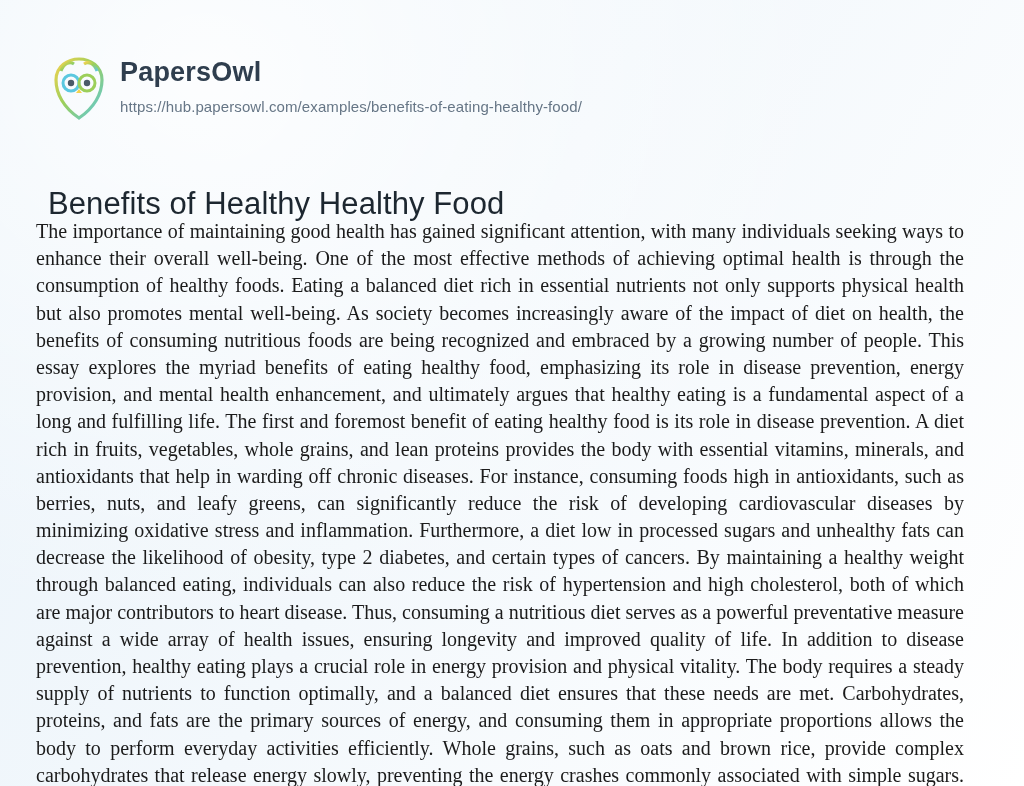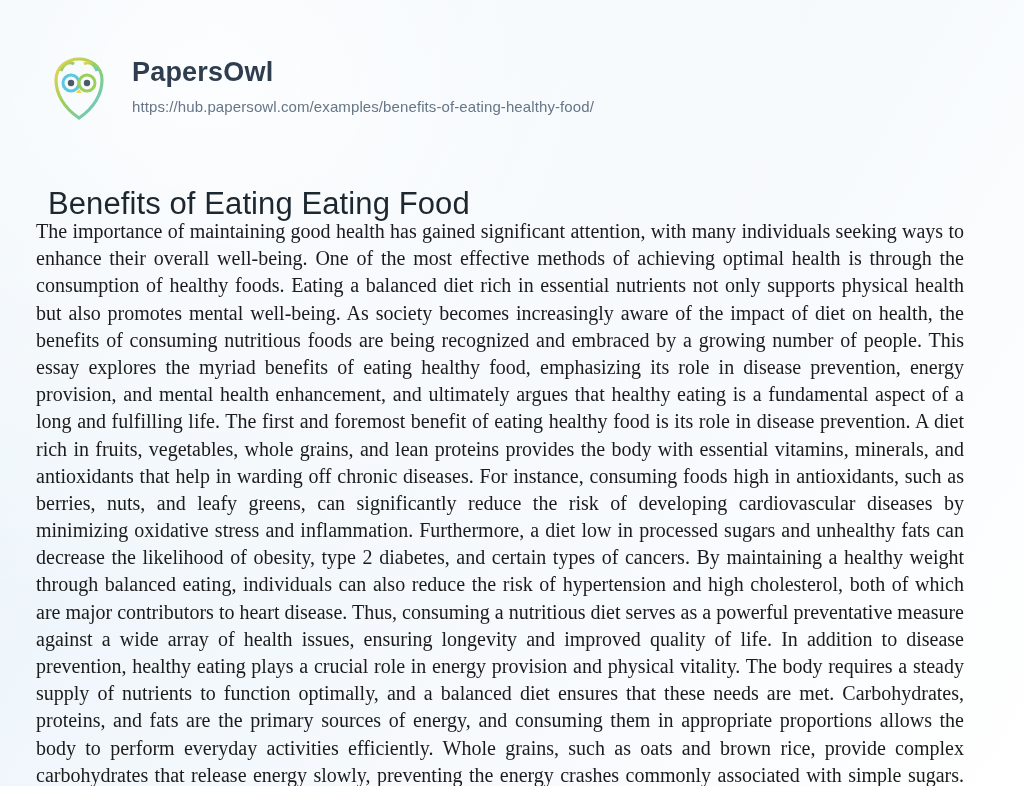--- a/index.html
+++ b/index.html
@@ -41,21 +41,21 @@
   }
   .logo-mark {
     width: 62px;
     height: 66px;
     position: relative;
     flex: 0 0 auto;
     margin-top: 4px;
   }
   .logo-mark svg { display: block; }
   .brand-block {
-    margin-left: 22px;
+    margin-left: 10px;
     padding-top: 6px;
   }
   .brand-name {
     font-family: "Liberation Sans", sans-serif;
     font-size: 27px;
     font-weight: bold;
     color: #2f3e4e;
     letter-spacing: 0.2px;
     line-height: 1.1;
   }
@@ -118,18 +118,18 @@
         <circle cx="39" cy="27" r="3.2" fill="#4a5a68"></circle>
         <path d="M31 33 l-3 4 h6 z" fill="#f2d250"></path>
       </svg>
     </div>
     <div class="brand-block">
       <div class="brand-name">PapersOwl</div>
       <div class="brand-url">https://hub.papersowl.com/examples/benefits-of-eating-healthy-food/</div>
     </div>
   </div>
 
-  <h1 class="doc-title">Benefits of Eating Eating Food</h1>
+  <h1 class="doc-title">Benefits of Healthy Healthy Food</h1>
 
   <div class="doc-body">
     <p>The importance of maintaining good health has gained significant attention, with many individuals seeking ways to enhance their overall well-being. One of the most effective methods of achieving optimal health is through the consumption of healthy foods. Eating a balanced diet rich in essential nutrients not only supports physical health but also promotes mental well-being. As society becomes increasingly aware of the impact of diet on health, the benefits of consuming nutritious foods are being recognized and embraced by a growing number of people. This essay explores the myriad benefits of eating healthy food, emphasizing its role in disease prevention, energy provision, and mental health enhancement, and ultimately argues that healthy eating is a fundamental aspect of a long and fulfilling life. The first and foremost benefit of eating healthy food is its role in disease prevention. A diet rich in fruits, vegetables, whole grains, and lean proteins provides the body with essential vitamins, minerals, and antioxidants that help in warding off chronic diseases. For instance, consuming foods high in antioxidants, such as berries, nuts, and leafy greens, can significantly reduce the risk of developing cardiovascular diseases by minimizing oxidative stress and inflammation. Furthermore, a diet low in processed sugars and unhealthy fats can decrease the likelihood of obesity, type 2 diabetes, and certain types of cancers. By maintaining a healthy weight through balanced eating, individuals can also reduce the risk of hypertension and high cholesterol, both of which are major contributors to heart disease. Thus, consuming a nutritious diet serves as a powerful preventative measure against a wide array of health issues, ensuring longevity and improved quality of life. In addition to disease prevention, healthy eating plays a crucial role in energy provision and physical vitality. The body requires a steady supply of nutrients to function optimally, and a balanced diet ensures that these needs are met. Carbohydrates, proteins, and fats are the primary sources of energy, and consuming them in appropriate proportions allows the body to perform everyday activities efficiently. Whole grains, such as oats and brown rice, provide complex carbohydrates that release energy slowly, preventing the energy crashes commonly associated with simple sugars. Lean proteins from sources like chicken, fish, and legumes are essential for muscle repair and growth, while healthy fats from avocados, nuts, and olive oil support brain function and hormone production. By fueling the body with nutrient-dense foods, individuals can experience sustained energy levels, improved physical performance, and enhanced overall vitality. Moreover, the impact of healthy eating extends beyond physical health, significantly influencing mental well-being. There is a growing body of evidence supporting the connection between diet and mental health, with studies indicating that a nutritious diet can improve mood, reduce the risk of depression, and enhance cognitive function. Foods rich in omega-3 fatty acids, such as salmon and flaxseeds, are known to support brain health and reduce symptoms of anxiety and depression. Additionally, the consumption of fruits and vegetables has been linked to higher levels of happiness and life satisfaction, likely due to the presence of vitamins and minerals that regulate neurotransmitter function. A diet that includes a variety of nutrient-rich foods</p>
   </div>
 </div>
 
 </body></html>

